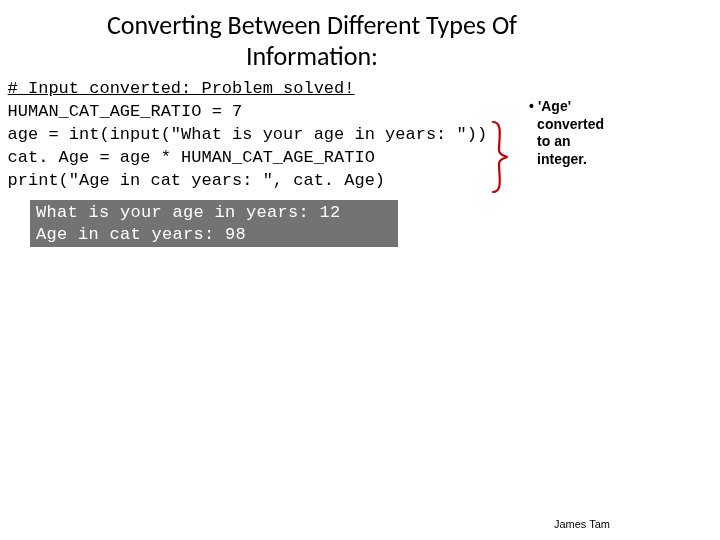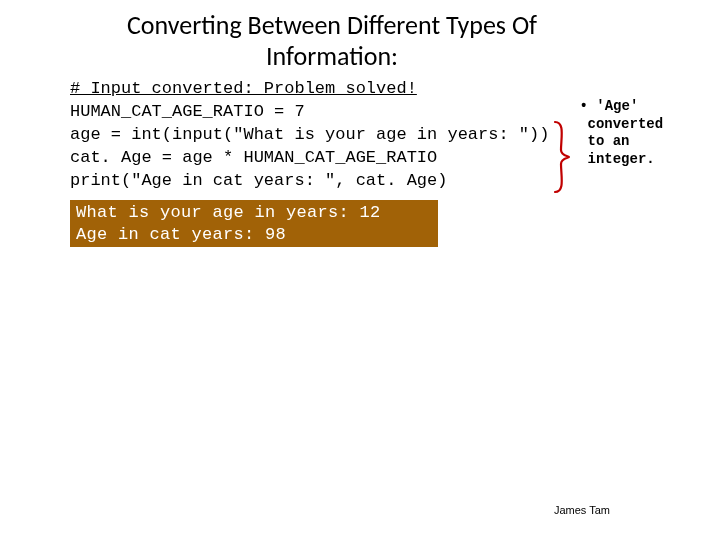--- a/index.html
+++ b/index.html
@@ -11,33 +11,33 @@
     font-family: Calibri, Arial, sans-serif;
     color: #000;
     position: relative;
     overflow: hidden;
   }
   .slide {
     width: 624px;
     height: 540px;
     position: relative;
     box-sizing: border-box;
-    padding-left: 40px;
   }
   .title {
     text-align: center;
     font-size: 26px;
     font-weight: 400;
     padding: 10px 40px 6px 40px;
     line-height: 1.2;
   }
   .content-row {
     display: flex;
     align-items: flex-start;
     padding: 0 20px 0 30px;
+    justify-content: flex-end;
   }
   .code-col {
     flex: 0 0 auto;
   }
   .code-block {
     font-family: "Courier New", monospace;
     font-size: 17px;
     line-height: 1.35;
     white-space: pre;
   }
@@ -49,51 +49,52 @@
     width: 20px;
     position: relative;
     margin-left: 4px;
     margin-top: 42px;
   }
   .brace-svg {
     display: block;
   }
   .notes-col {
     flex: 1 1 auto;
-    font-family: Liberation Mono, monospace;
+    font-family: Liberation Sans, sans-serif;
     font-size: 14px;
     font-weight: bold;
     line-height: 1.25;
     padding-left: 6px;
     margin-top: 20px;
+    margin-left: 12px;
   }
   .note-item {
     margin-bottom: 10px;
     text-indent: -8px;
     padding-left: 8px;
   }
   .bullet {
     display: inline;
   }
   .terminal {
     margin: 6px 0 0 30px;
-    background: #a16207;
+    background: #737373;
     color: #fff;
     font-family: "Courier New", monospace;
     font-size: 17px;
     line-height: 1.25;
     padding: 2px 6px 2px 6px;
     width: 368px;
     box-sizing: border-box;
     letter-spacing: 0.3px;
   }
   .footer {
     position: absolute;
     right: 14px;
-    bottom: 24px;
+    bottom: 10px;
     font-family: Arial, sans-serif;
     font-size: 11px;
     color: #000;
   }
 </style>
 </head>
 <body>
 <div class="slide">
 
   <div class="title">

